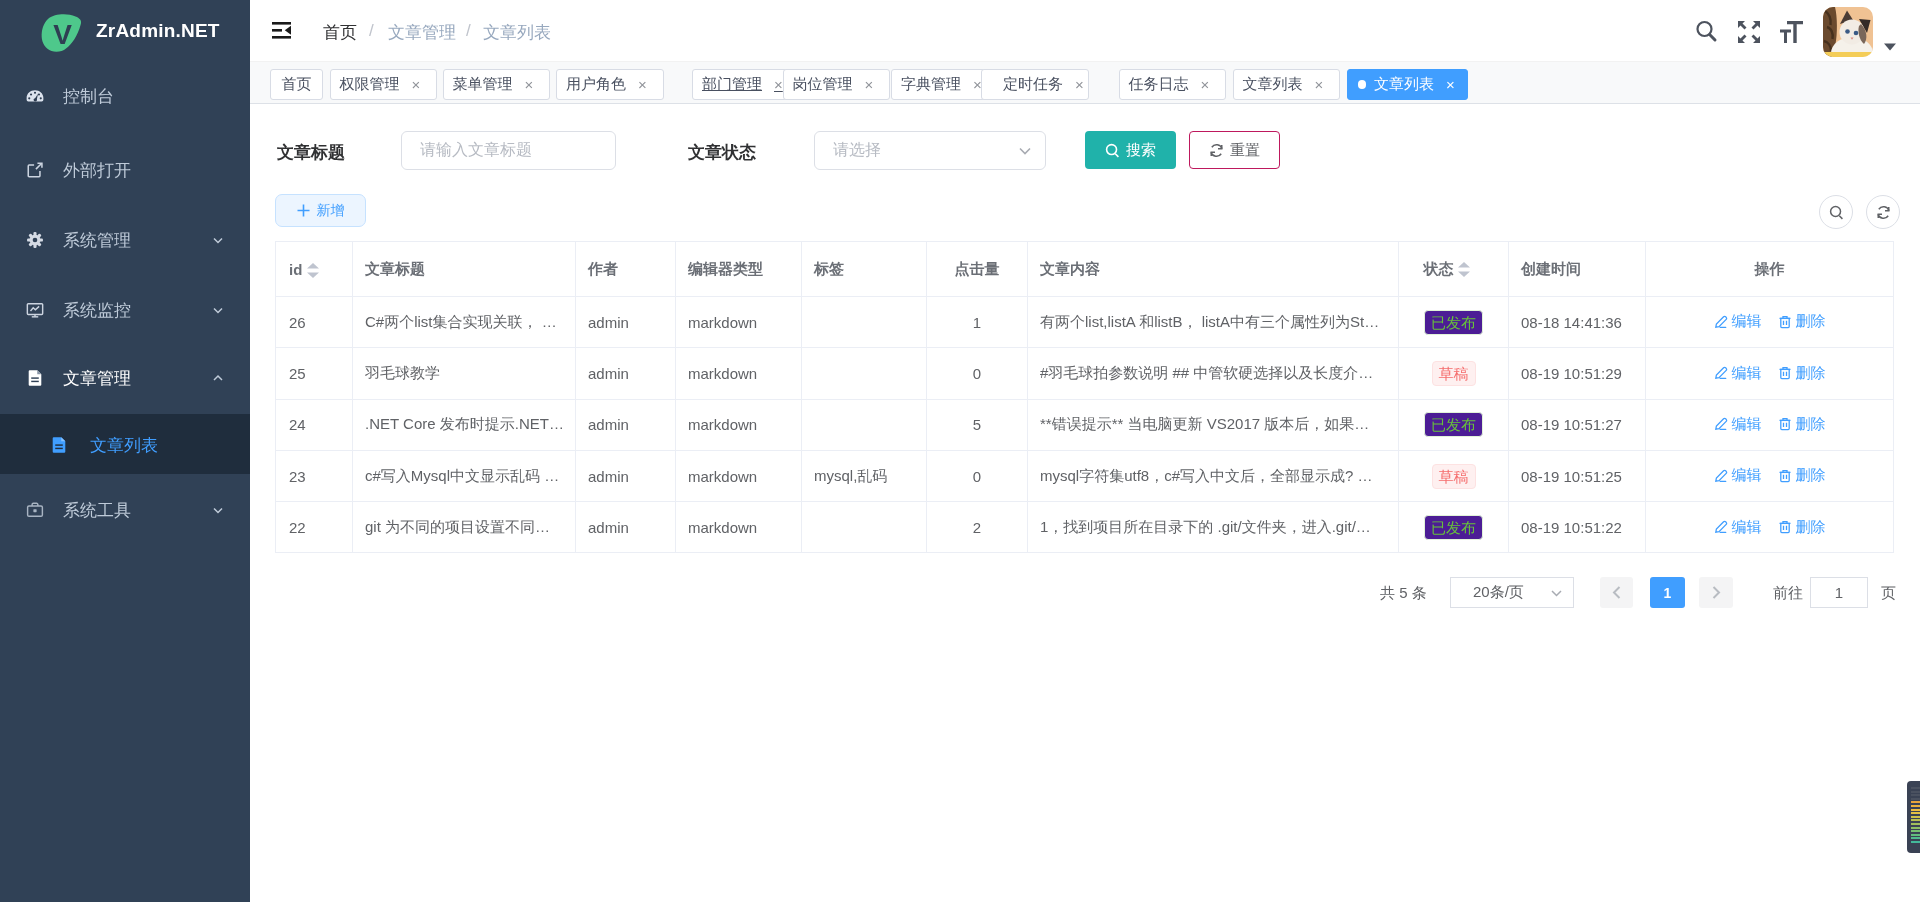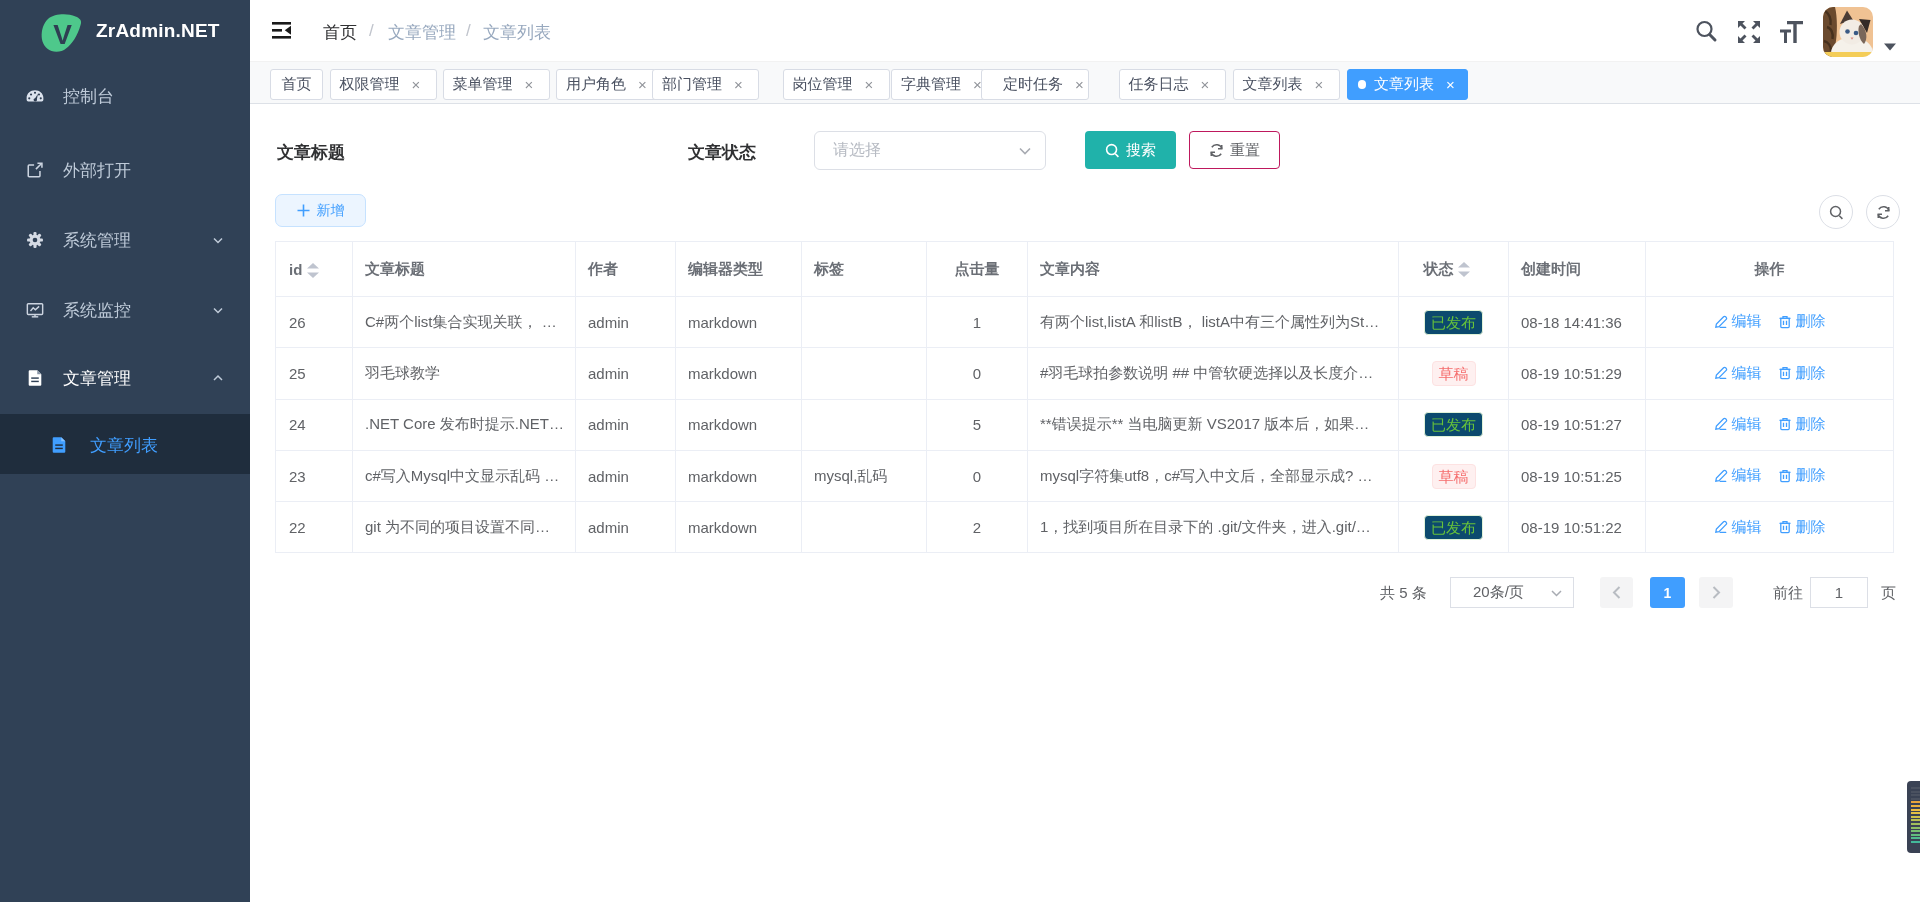--- a/index.html
+++ b/index.html
@@ -29,21 +29,21 @@
 .flabel{position:absolute;font-size:17px;font-weight:bold;color:#303133;top:141px}
 .finput{position:absolute;top:131px;height:39px;border:1px solid #dcdfe6;border-radius:6px;background:#fff;display:flex;align-items:center;color:#b7bbc3;font-size:16px}
 .btn{position:absolute;display:flex;align-items:center;justify-content:center;border-radius:4px;font-size:15px}
 
 #tbl{position:absolute;left:275px;top:241px;width:1618px;border-collapse:collapse;table-layout:fixed;font-size:15px;color:#606266}
 #tbl th,#tbl td{border:1px solid #ebeef5;font-weight:normal;padding:0 12px;overflow:hidden;white-space:nowrap;text-align:left}
 #tbl th{height:55px;color:#6b6f76;font-weight:bold;font-size:15px}
 #tbl td{height:51.3px}
 .tc{text-align:center !important}
 .tag-s{display:inline-block;padding:0 6px;height:25px;line-height:23px;border-radius:4px;font-size:15px}
-.tag-green{background:#0c4a6e;border:1px solid #e1f3d8;color:#67c23a}
+.tag-green{background:#4c1d95;border:1px solid #e1f3d8;color:#67c23a}
 .tag-red{background:#fef0f0;border:1px solid #fde2e2;color:#f56c6c}
 .op{color:#409eff;display:inline-flex;align-items:center;gap:4px}
 
 .pgtxt{position:absolute;top:584px;font-size:15px;color:#606266}
 .pgbox{position:absolute;top:577px;height:31px;border:1px solid #dcdfe6;border-radius:0;background:#fff;display:flex;align-items:center;justify-content:center;font-size:15px;color:#606266}
 .pgbtn{position:absolute;top:577px;height:31px;border-radius:3px;background:#f4f4f5;display:flex;align-items:center;justify-content:center}
 
 #stats{position:absolute;left:1907px;top:781px;width:16px;height:72px;background:#3a4254;border-radius:4px 0 0 4px}
 #stats .bar{position:absolute;left:4px;width:10px;height:2px}
 </style>
@@ -126,20 +126,31 @@
         </svg>
     </div>
     <div class="m-item" style="top:417px;color:#409eff;font-size:17px">
       <svg class="mi" style="left:50px" viewBox="0 0 20 20">
           <path d="M3 2.5 a1.2 1.2 0 0 1 1.2 -1.2 h8.3 L17 5.8 v11.7 a1.2 1.2 0 0 1 -1.2 1.2 H4.2 A1.2 1.2 0 0 1 3 17.5 Z" fill="#409eff"></path>
           <path d="M12.5 1.3 L17 5.8 h-4.5 z" fill="#85c1ff"></path>
           <rect x="5.8" y="9.3" width="8.4" height="1.6" fill="#1f2d3d"></rect>
           <rect x="5.8" y="13" width="8.4" height="1.6" fill="#1f2d3d"></rect>
         </svg>
       <span class="mt" style="left:90px">文章列表</span>
+    </div>
+    <div class="m-item" style="top:482px">
+      <svg class="mi" viewBox="0 0 20 20" fill="none" stroke="#a8b4c2" stroke-width="1.6">
+          <rect x="1.8" y="5.5" width="16.4" height="11.5" rx="1.5"></rect>
+          <path d="M6.8 5.5 V4 a1.4 1.4 0 0 1 1.4 -1.4 h3.6 A1.4 1.4 0 0 1 13.2 4 v1.5"></path>
+          <rect x="8.2" y="9.2" width="3.6" height="3.2" rx="0.6" fill="#a8b4c2" stroke="none"></rect>
+        </svg>
+      <span class="mt">系统工具</span>
+      <svg class="chev" viewBox="0 0 16 16" fill="none" stroke="#bfcbd9" stroke-width="1.5">
+          <path d="M4 6.5 L8 10.5 L12 6.5"></path>
+        </svg>
     </div>
   </div>
 
   <div id="hdr">
     <svg class="abs" style="left:22px;top:22px" width="19" height="17" viewBox="0 0 19 17">
       <rect x="0" y="0" width="19" height="2.6" fill="#1a1a1a"></rect>
       <rect x="0" y="7" width="10" height="2.6" fill="#1a1a1a"></rect>
       <rect x="0" y="14" width="19" height="2.6" fill="#1a1a1a"></rect>
       <polygon points="19,3.8 19,12.8 12.8,8.3" fill="#1a1a1a"></polygon>
     </svg>
@@ -198,21 +209,21 @@
         <span class="x">×</span>
       </div>
       <div class="tag" style="left: 192.5px; width: 107.5px; padding-left: 9px;">
         <span>菜单管理</span>
         <span class="x">×</span>
       </div>
       <div class="tag" style="left: 306px; width: 107.5px; padding-left: 9px;">
         <span>用户角色</span>
         <span class="x">×</span>
       </div>
-      <div class="tag" style="left: 402px; width: 107px; padding-left: 9px;">
+      <div class="tag" style="left: 442px; width: 107px; padding-left: 9px; text-decoration: underline;">
         <span>部门管理</span>
         <span class="x">×</span>
       </div>
       <div class="tag" style="left: 532.5px; width: 107px; padding-left: 9px;">
         <span>岗位管理</span>
         <span class="x">×</span>
       </div>
       <div class="tag" style="left: 641px; width: 108px; padding-left: 9px;">
         <span>字典管理</span>
         <span class="x">×</span>
@@ -230,20 +241,21 @@
         <span class="x">×</span>
       </div>
       <div class="tag active" style="left: 1097px; width: 121px; padding-left: 9.5px;">
         <span class="dot"></span>
         <span>文章列表</span>
         <span class="x">×</span>
       </div>
     </div>
 
   <div class="flabel" style="left:277px">文章标题</div>
+  <div class="finput" style="left:401px;width:215px;padding-left:18px">请输入文章标题</div>
   <div class="flabel" style="left:688px">文章状态</div>
   <div class="finput" style="left:814px;width:232px;padding-left:18px">请选择
     <svg class="abs" style="left:204px;top:15px" width="12" height="8" viewBox="0 0 12 8" fill="none" stroke="#a8abb2" stroke-width="1.6">
         <path d="M1 1.5 L6 6.5 L11 1.5"></path>
       </svg>
   </div>
   <div class="btn" style="left:1085px;top:131px;width:91px;height:38px;background:#20b2aa;color:#fff;gap:6px">
     <svg width="15" height="15" viewBox="0 0 16 16" fill="none" stroke="#fff" stroke-width="1.7">
         <circle cx="7" cy="7" r="5.3"></circle>
         <path d="M11 11.5 L14.3 14.8"></path>

